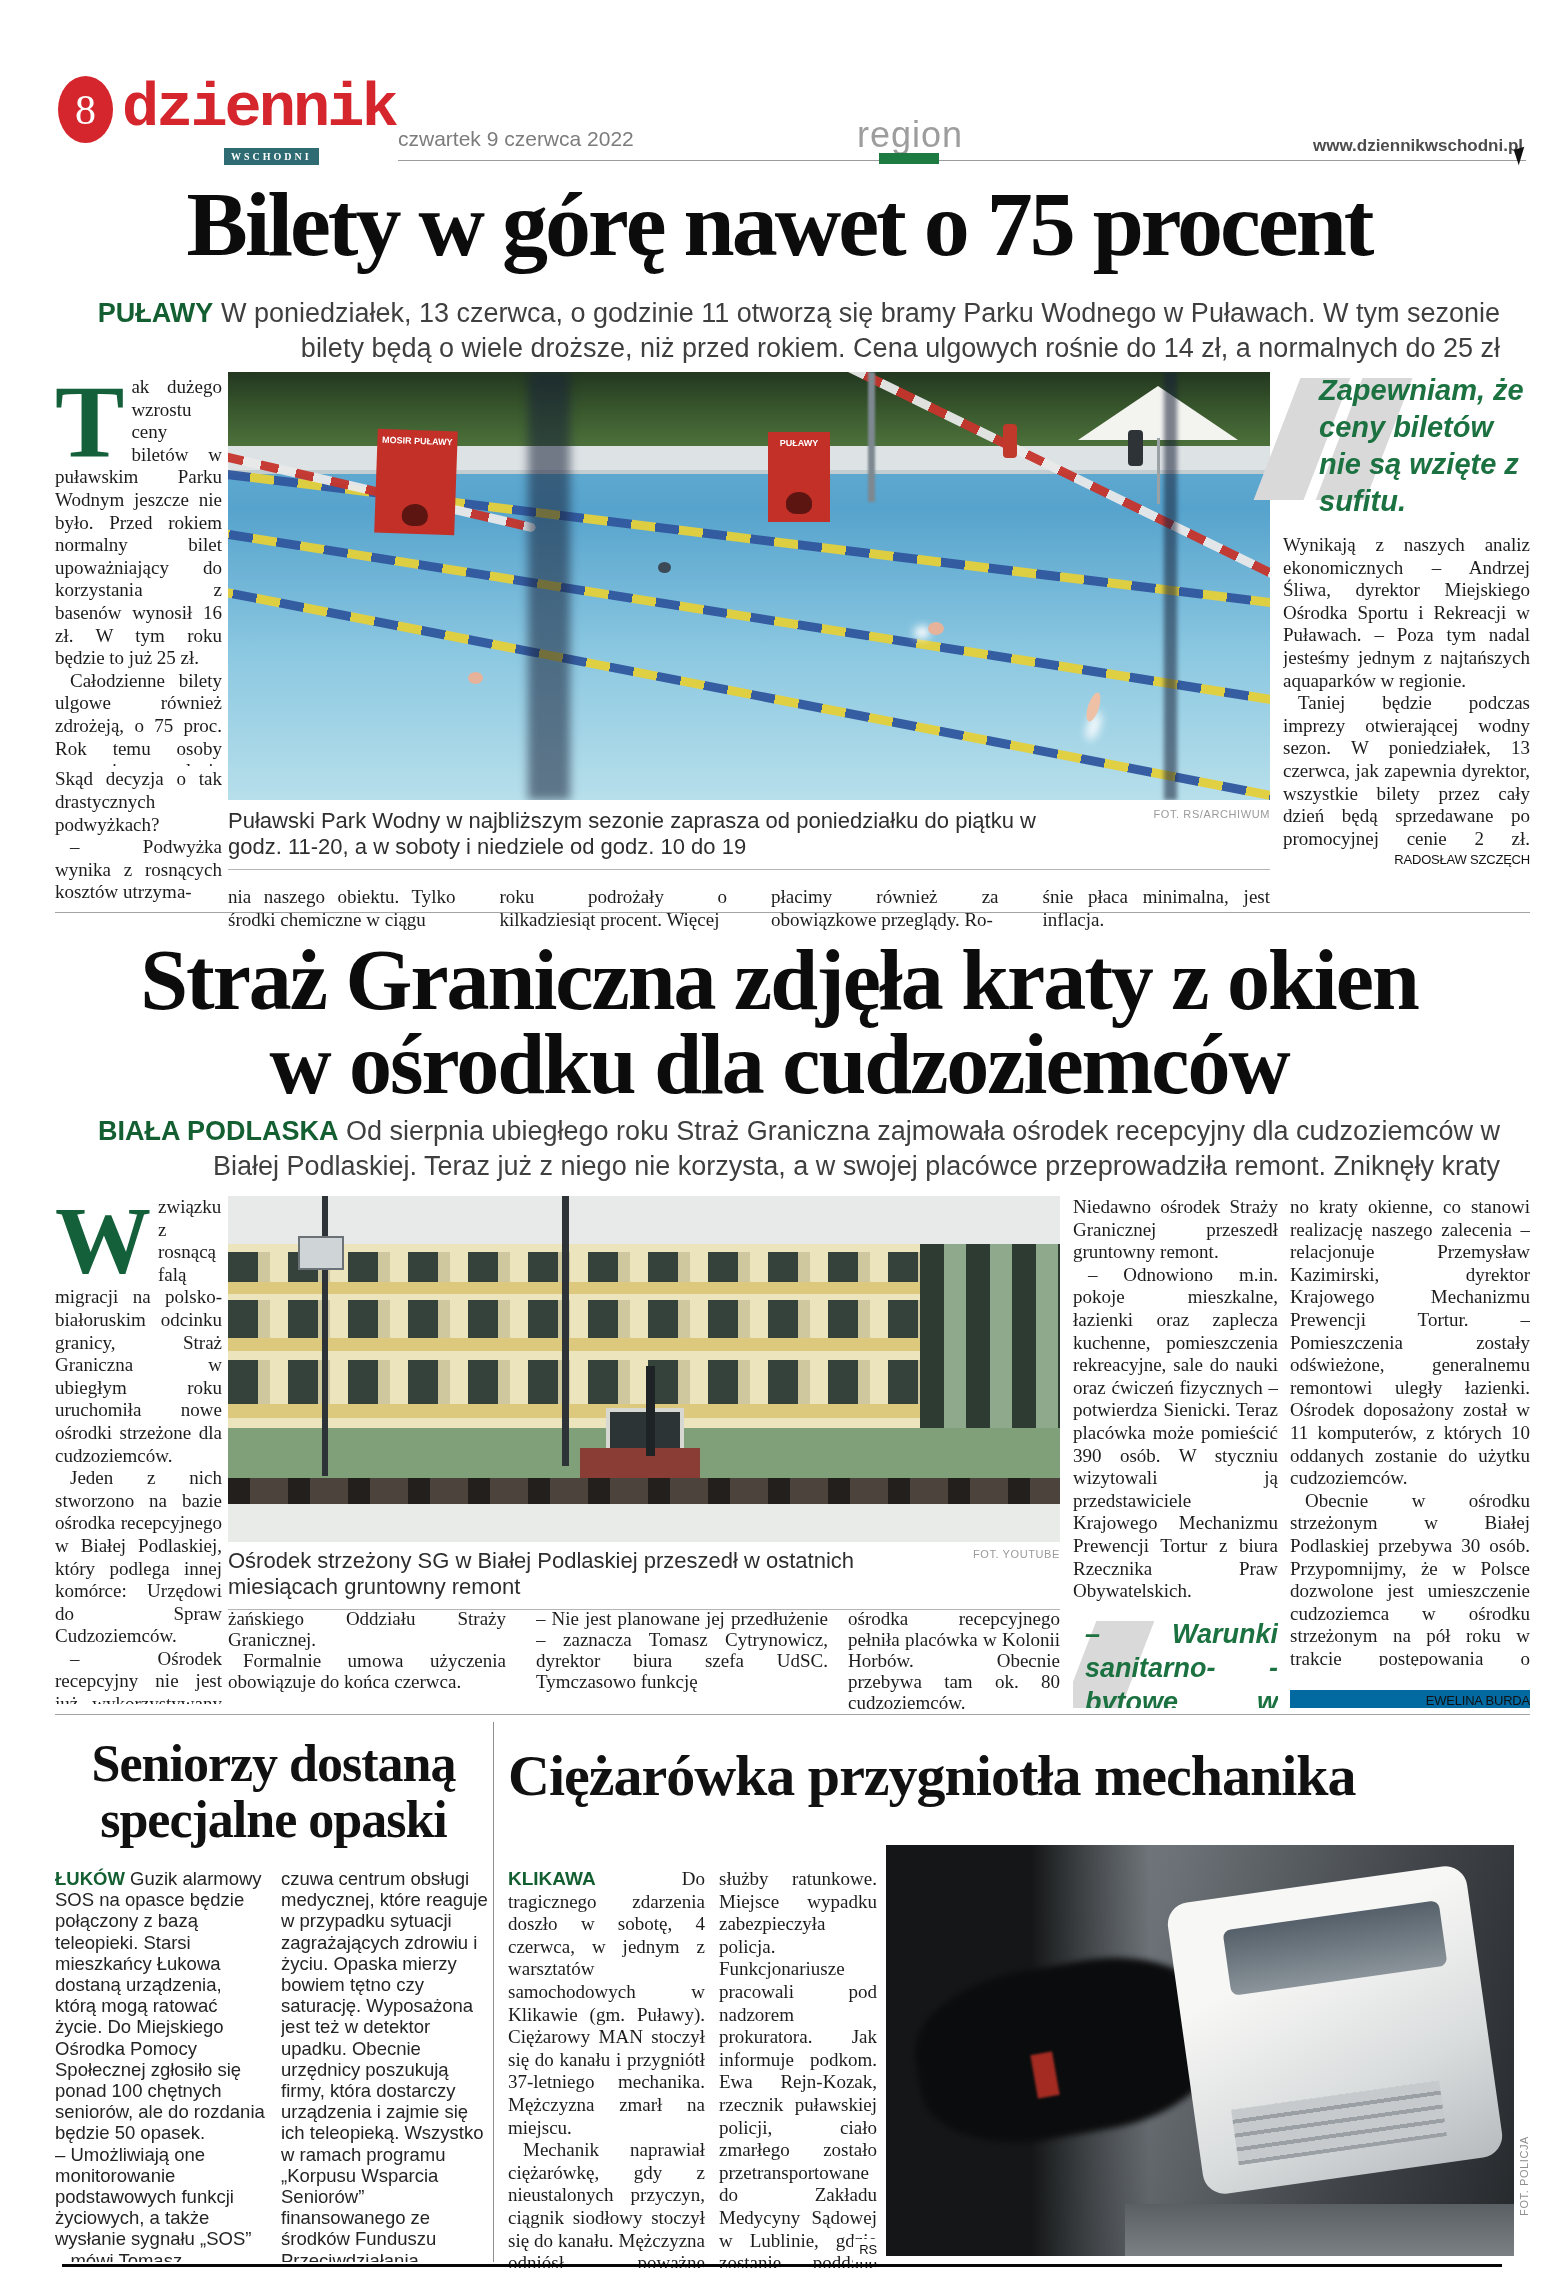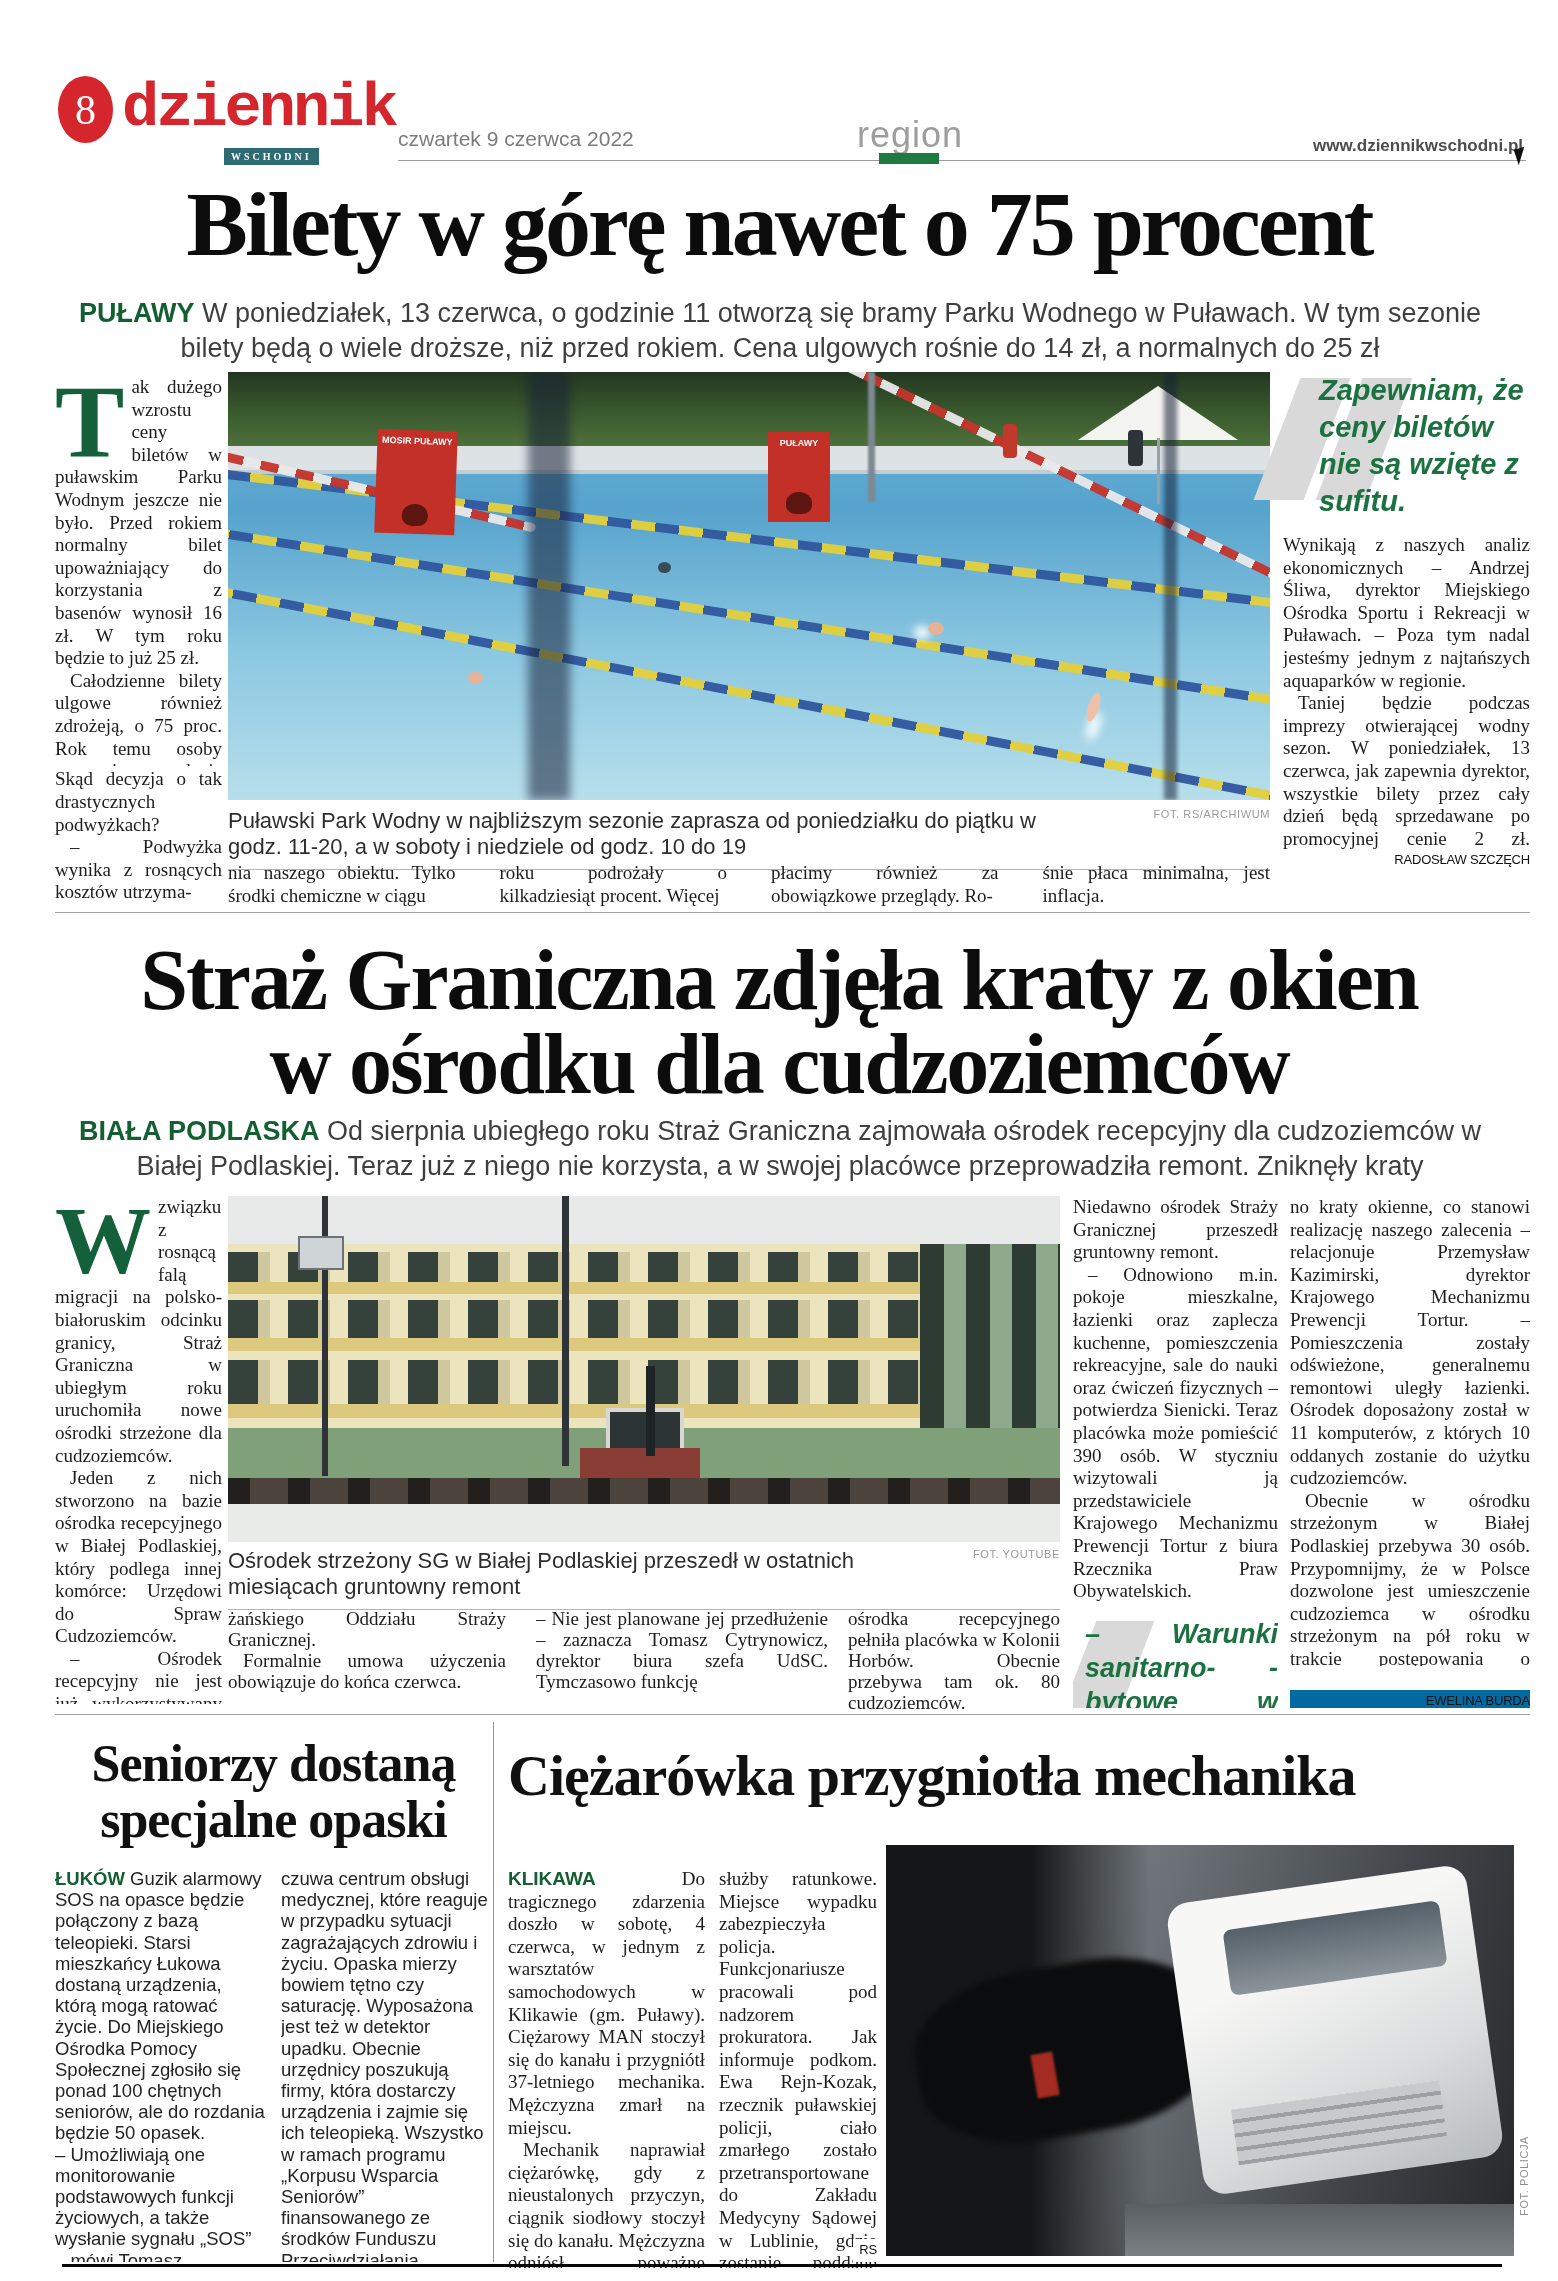--- a/index.html
+++ b/index.html
@@ -21,21 +21,21 @@
   .region{left:845px;top:114px;width:130px;text-align:center;font-size:36px;color:#9d9d9d;
           font-weight:300;letter-spacing:1px}
   .regionbar{left:879px;top:153px;width:60px;height:11px;background:#1d7a40}
   .website{left:1180px;top:136px;width:343px;text-align:right;font-size:17px;color:#4c4c4c;font-weight:bold}
   .cursor{left:1516px;top:148px;width:0;height:0;border-left:11px solid #111;border-bottom:16px solid transparent;
           transform:rotate(-18deg)}
 
   
   .h1{left:40px;top:178px;width:1478px;text-align:center;font-weight:bold;color:#0c0c0c;
       font-size:92px;letter-spacing:-3px;white-space:nowrap;line-height:1}
-  .lead{font-size:27px;line-height:35px;color:#3f3f3f;text-align:center;font-weight:300}
+  .lead{font-size:27px;line-height:35px;color:#3f3f3f;text-align:right;font-weight:300}
   .lead1{left:60px;top:296px;width:1440px}
   .lead2{left:60px;top:1114px;width:1440px}
   .kick{color:#135f31;font-weight:bold}
   .h2{left:40px;top:938px;width:1478px;text-align:center;font-weight:bold;color:#0c0c0c;
       font-size:86px;letter-spacing:-2px;line-height:84px}
   .h3{left:55px;top:1736px;width:437px;text-align:center;font-weight:bold;font-size:52px;
       letter-spacing:-1px;line-height:56px;color:#111}
   .h4{left:508px;top:1742px;width:1010px;font-weight:bold;font-size:58px;letter-spacing:-1px;
       white-space:nowrap;color:#111}
 
@@ -46,21 +46,21 @@
   .dc{float:left;color:#14603a;font-weight:bold;padding-right:7px}
   .dc1{font-size:104px;line-height:84px;padding-top:4px}
   .dc2{font-size:96px;line-height:78px;padding-top:6px}
   .tail{position:absolute;bottom:0;left:0;right:0;background:#fff;padding-top:2px}
   .by{font-family:"Liberation Sans",sans-serif;font-weight:normal;font-size:13px;color:#111;
       text-align:right;letter-spacing:-.2px}
 
   .a1left{left:55px;top:376px;width:167px;height:528px}
   .a1right{left:1283px;top:372px;width:247px;height:536px}
   .a1right .rtext{height:318px;overflow:hidden;margin-top:14px}
-  .a1bottom{left:228px;top:862px;width:1042px;height:46px;display:flex;gap:44px}
+  .a1bottom{left:228px;top:886px;width:1042px;height:46px;display:flex;gap:44px}
   .a1bottom .bcc{flex:1;overflow:hidden}
   .div1{left:55px;top:912px;width:1475px;height:1px;background:#a3a3a3}
 
   .a2left{left:55px;top:1196px;width:167px;height:508px}
   .a2col4{left:1073px;top:1196px;width:205px;height:512px}
   .a2col5{left:1290px;top:1196px;width:240px;height:512px}
   .a2col5 .rtext{height:470px;overflow:hidden}
   .a2under{left:228px;top:1608px;width:832px;height:104px;display:flex}
   .a2under .bc{line-height:21px}
   .u1{width:278px;margin-right:30px}

